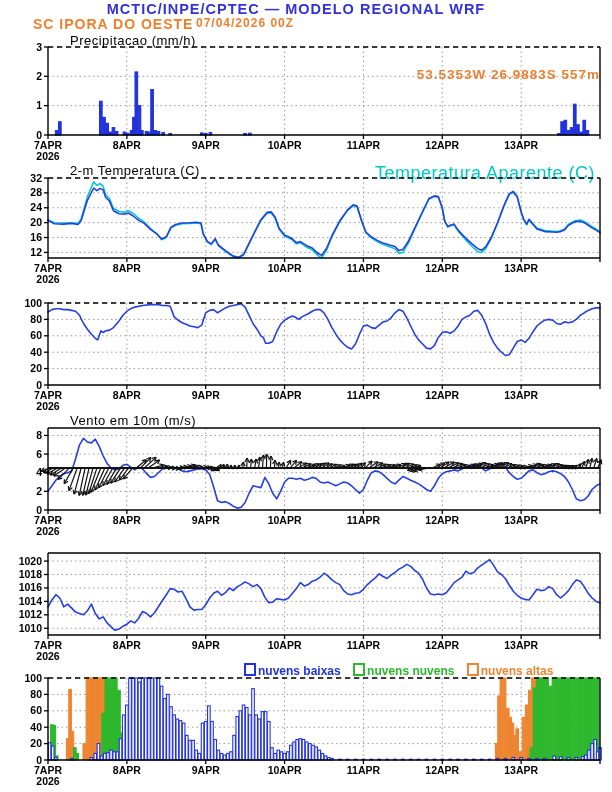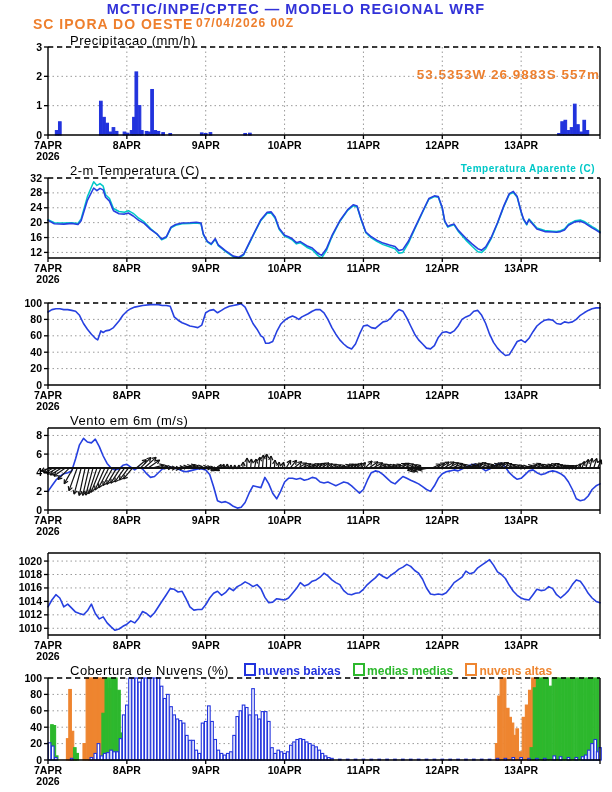--- a/index.html
+++ b/index.html
@@ -6,21 +6,21 @@
   #page{position:relative;width:612px;height:792px;background:#ffffff;overflow:hidden;
         font-family:"Liberation Sans",sans-serif;}
   .hdr1{position:absolute;top:1px;left:0;width:592px;text-align:center;
         font-size:14.5px;font-weight:bold;letter-spacing:1px;}
   .hdr2{position:absolute;top:16px;left:33px;font-size:14px;font-weight:bold;letter-spacing:1px;}
   .hdr3{position:absolute;top:16px;left:196px;font-size:12px;font-weight:bold;letter-spacing:1px;}
   .hdr4{position:absolute;top:29px;left:0;width:600px;text-align:right;
         font-size:13.5px;font-weight:bold;letter-spacing:1px;}
   .ptitle{position:absolute;left:70px;font-size:13px;font-weight:normal;color:#000;
           letter-spacing:0.5px;white-space:nowrap;text-align:center;}
-  .rlabel{position:absolute;right:17px;font-size:10px;font-weight:bold;letter-spacing:0.5px;}
+  .rlabel{position:absolute;right:17px;font-size:18px;font-weight:normal;letter-spacing:0.5px;}
   .legend{position:absolute;left:244px;top:0;font-size:12px;font-weight:bold;white-space:nowrap;}
   .legend .item{margin-right:9px;}
   .swatch{display:inline-block;width:8px;height:9px;background:#fff;
           border-width:2px;border-style:solid;vertical-align:-1px;margin-right:2px;}
   svg.chart{position:absolute;left:0;overflow:visible;}
   svg text{font-family:"Liberation Sans",sans-serif;font-weight:bold;fill:#000;}
 </style>
 </head>
 <body>
 
@@ -199,21 +199,21 @@
       <text x="48" y="102" text-anchor="middle" font-size="10.5">7APR</text>
       <text x="48" y="113" text-anchor="middle" font-size="10.5">2026</text>
       <text x="126.85714285714285" y="102" text-anchor="middle" font-size="10.5">8APR</text>
       <text x="205.7142857142857" y="102" text-anchor="middle" font-size="10.5">9APR</text>
       <text x="284.57142857142856" y="102" text-anchor="middle" font-size="10.5">10APR</text>
       <text x="363.4285714285714" y="102" text-anchor="middle" font-size="10.5">11APR</text>
       <text x="442.2857142857143" y="102" text-anchor="middle" font-size="10.5">12APR</text>
       <text x="521.1428571428571" y="102" text-anchor="middle" font-size="10.5">13APR</text>
     </svg>
 
-  <div class="ptitle" style="top:413px">Vento em 6m (m/s)</div>
+  <div class="ptitle" style="top:413px">Vento em 10m (m/s)</div>
   <svg class="chart" style="top:422px" width="612" height="118">
       <line x1="126.85714285714285" y1="6" x2="126.85714285714285" y2="88" stroke="#9a9a9a" stroke-width="1" stroke-dasharray="1.5 3"></line>
       <line x1="205.7142857142857" y1="6" x2="205.7142857142857" y2="88" stroke="#9a9a9a" stroke-width="1" stroke-dasharray="1.5 3"></line>
       <line x1="284.57142857142856" y1="6" x2="284.57142857142856" y2="88" stroke="#9a9a9a" stroke-width="1" stroke-dasharray="1.5 3"></line>
       <line x1="363.4285714285714" y1="6" x2="363.4285714285714" y2="88" stroke="#9a9a9a" stroke-width="1" stroke-dasharray="1.5 3"></line>
       <line x1="442.2857142857143" y1="6" x2="442.2857142857143" y2="88" stroke="#9a9a9a" stroke-width="1" stroke-dasharray="1.5 3"></line>
       <line x1="521.1428571428571" y1="6" x2="521.1428571428571" y2="88" stroke="#9a9a9a" stroke-width="1" stroke-dasharray="1.5 3"></line>
       <line x1="48" y1="69.36363636363636" x2="600" y2="69.36363636363636" stroke="#9a9a9a" stroke-width="1" stroke-dasharray="1.5 3"></line>
       <line x1="48" y1="50.727272727272734" x2="600" y2="50.727272727272734" stroke="#9a9a9a" stroke-width="1" stroke-dasharray="1.5 3"></line>
       <line x1="48" y1="32.09090909090909" x2="600" y2="32.09090909090909" stroke="#9a9a9a" stroke-width="1" stroke-dasharray="1.5 3"></line>
@@ -713,24 +713,23 @@
       <text x="48" y="102" text-anchor="middle" font-size="10.5">7APR</text>
       <text x="48" y="113" text-anchor="middle" font-size="10.5">2026</text>
       <text x="126.85714285714285" y="102" text-anchor="middle" font-size="10.5">8APR</text>
       <text x="205.7142857142857" y="102" text-anchor="middle" font-size="10.5">9APR</text>
       <text x="284.57142857142856" y="102" text-anchor="middle" font-size="10.5">10APR</text>
       <text x="363.4285714285714" y="102" text-anchor="middle" font-size="10.5">11APR</text>
       <text x="442.2857142857143" y="102" text-anchor="middle" font-size="10.5">12APR</text>
       <text x="521.1428571428571" y="102" text-anchor="middle" font-size="10.5">13APR</text>
     </svg>
 
-  <div class="ptitle" style="top:663px">Cobertura de Nuvens (%)</div>
   <div class="legend" style="top:663px">
     <span class="item"><span class="swatch" style="border-color:#2233dd"></span><span style="color:#2233dd">nuvens baixas</span></span>
-    <span class="item"><span class="swatch" style="border-color:#2db82d"></span><span style="color:#2db82d">medias medias</span></span>
+    <span class="item"><span class="swatch" style="border-color:#2db82d"></span><span style="color:#2db82d">nuvens nuvens</span></span>
     <span class="item"><span class="swatch" style="border-color:#ee8530"></span><span style="color:#ee8530">nuvens altas</span></span>
   </div>
   <svg class="chart" style="top:672px" width="612" height="118">
       <line x1="126.85714285714285" y1="6" x2="126.85714285714285" y2="88" stroke="#9a9a9a" stroke-width="1" stroke-dasharray="1.5 3"></line>
       <line x1="205.7142857142857" y1="6" x2="205.7142857142857" y2="88" stroke="#9a9a9a" stroke-width="1" stroke-dasharray="1.5 3"></line>
       <line x1="284.57142857142856" y1="6" x2="284.57142857142856" y2="88" stroke="#9a9a9a" stroke-width="1" stroke-dasharray="1.5 3"></line>
       <line x1="363.4285714285714" y1="6" x2="363.4285714285714" y2="88" stroke="#9a9a9a" stroke-width="1" stroke-dasharray="1.5 3"></line>
       <line x1="442.2857142857143" y1="6" x2="442.2857142857143" y2="88" stroke="#9a9a9a" stroke-width="1" stroke-dasharray="1.5 3"></line>
       <line x1="521.1428571428571" y1="6" x2="521.1428571428571" y2="88" stroke="#9a9a9a" stroke-width="1" stroke-dasharray="1.5 3"></line>
       <line x1="48" y1="71.60000000000001" x2="600" y2="71.60000000000001" stroke="#9a9a9a" stroke-width="1" stroke-dasharray="1.5 3"></line>

